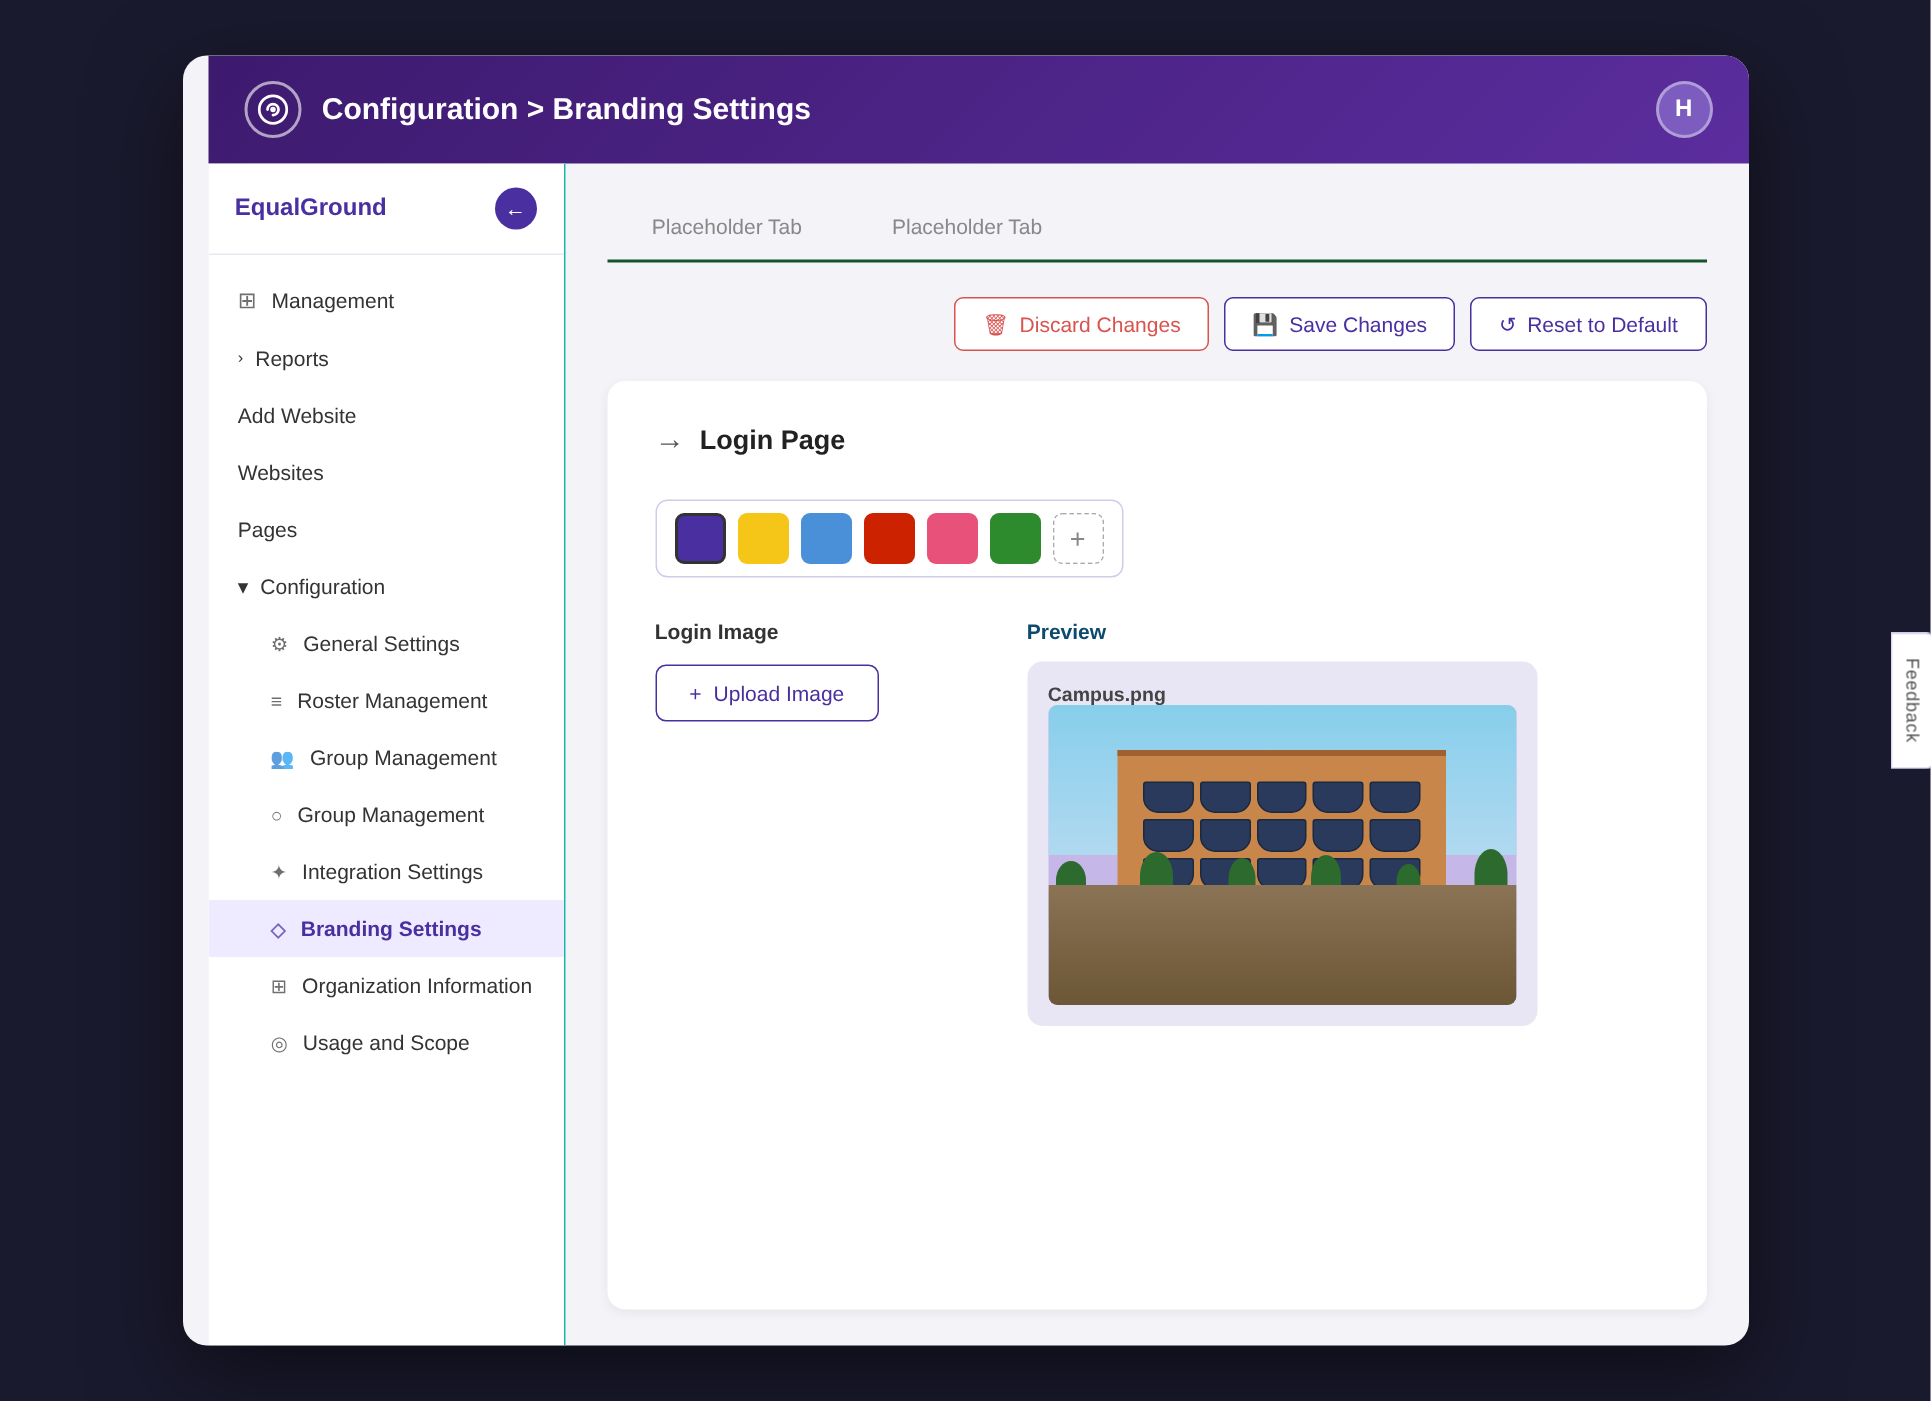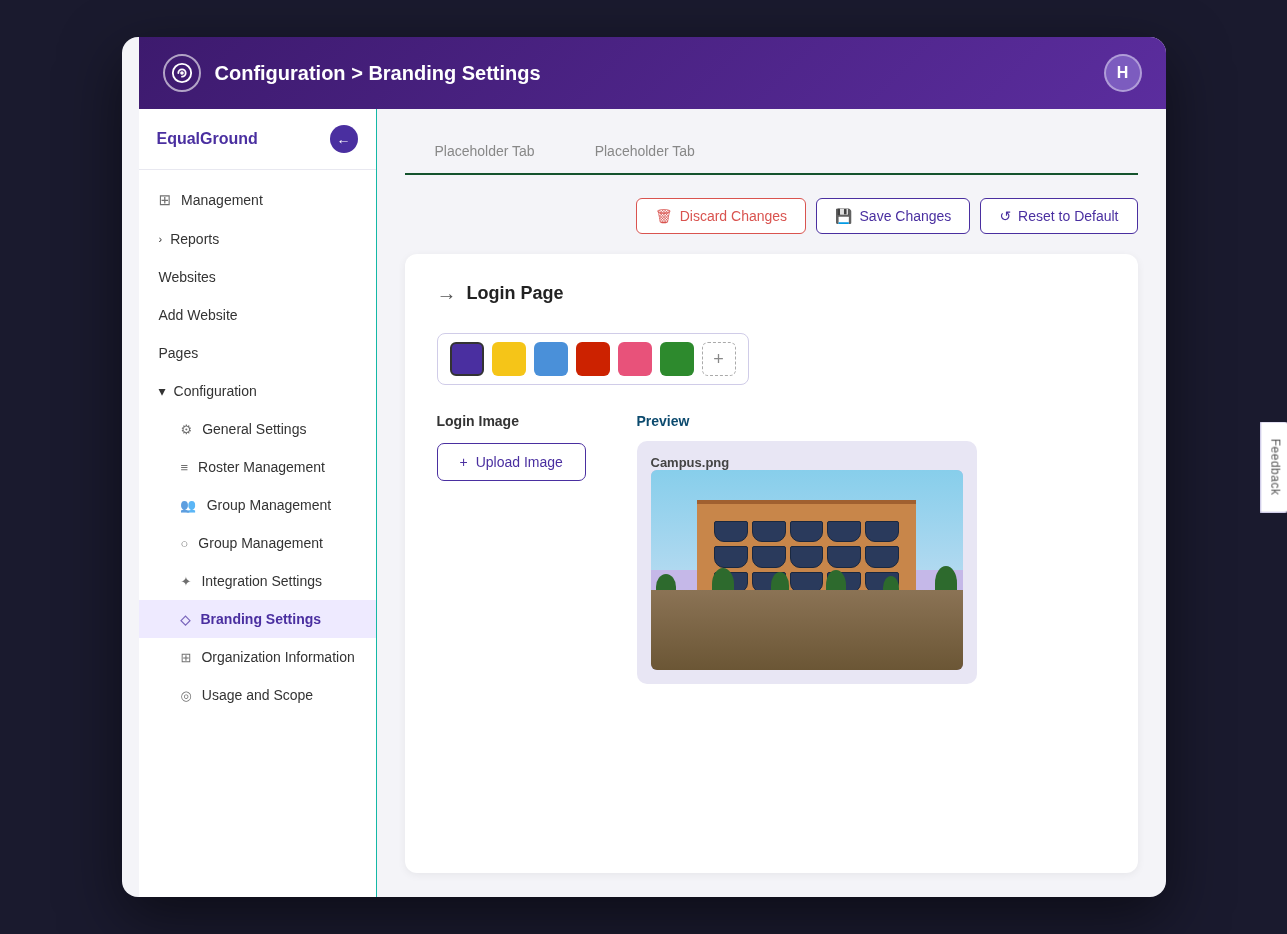--- a/index.html
+++ b/index.html
@@ -283,20 +283,21 @@
       align-items: center;
       justify-content: center;
       cursor: pointer;
       color: #888;
       font-size: 18px;
       background: transparent;
     }
     
     .two-col {
       display: flex;
+      gap: 48px;
       align-items: flex-start;
     }
     .col-left { min-width: 200px; }
     .col-right { flex: 1; }
     .upload-btn {
       display: flex;
       align-items: center;
       gap: 8px;
       padding: 10px 22px;
       border: 1.5px solid #4a2fa0;
@@ -466,25 +467,25 @@
           <span class="nav-icon">⊞</span>
           <span>Management</span>
         </div>
 
         <div class="nav-item">
           <span class="nav-arrow">›</span>
           <span>Reports</span>
         </div>
 
         <div class="nav-item">
+          <span>Add Website</span>
+        </div>
+
+        <div class="nav-item">
           <span>Websites</span>
-        </div>
-
-        <div class="nav-item">
-          <span>Add Website</span>
         </div>
 
         <div class="nav-item">
           <span>Pages</span>
         </div>
 
         <div class="nav-section-header">
           <span class="nav-arrow" style="margin-right:8px;">▾</span>
           <span>Configuration</span>
         </div>

